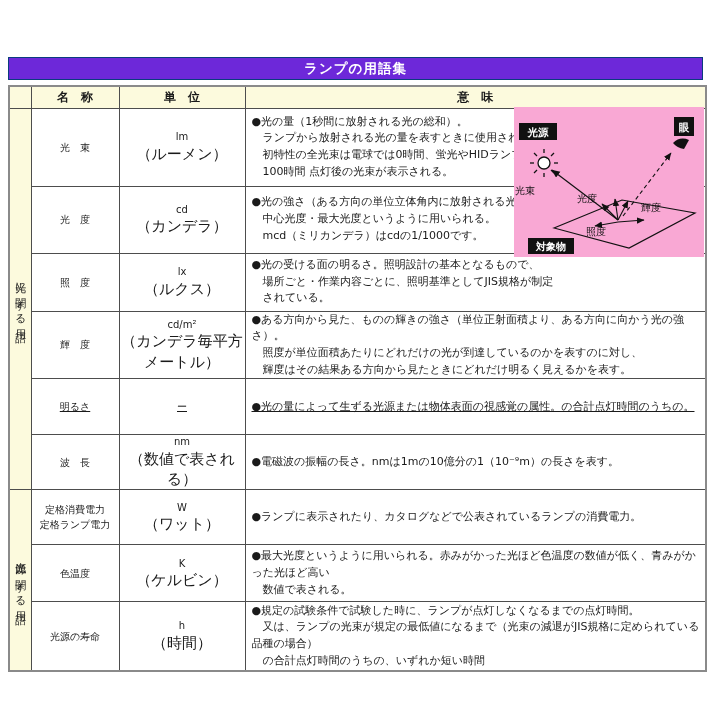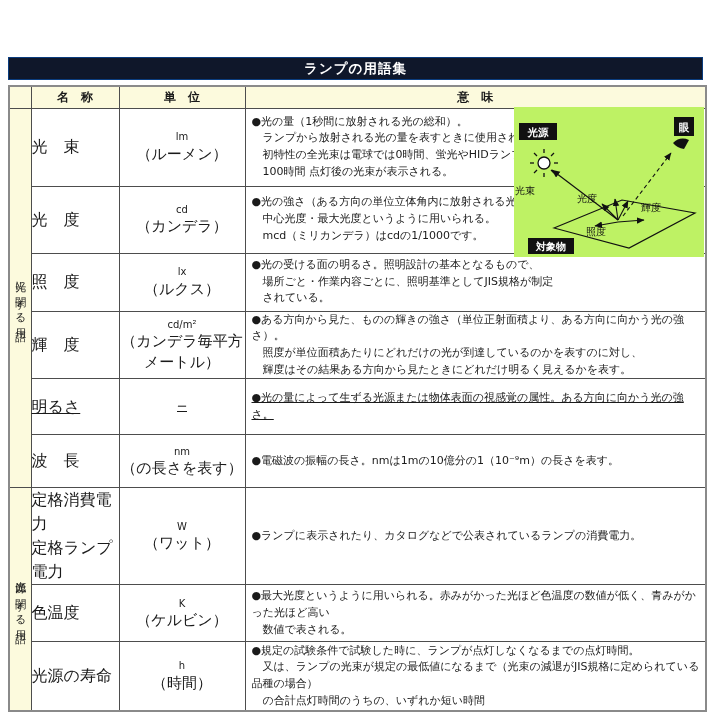--- a/index.html
+++ b/index.html
@@ -3,21 +3,21 @@
 <meta charset="utf-8">
 <style>
   html,body{margin:0;padding:0;}
   body{
     width:713px;height:713px;background:#ffffff;position:relative;
     font-family:"DejaVu Sans","Liberation Sans",sans-serif;color:#1a1a1a;
     overflow:hidden;
   }
   .titlebar{
     position:absolute;left:8px;top:57px;width:695px;height:23px;
-    background:#0f172a;border:1px solid #0a3c7e;box-sizing:border-box;
+    background:#6d28d9;border:1px solid #0a3c7e;box-sizing:border-box;
     display:flex;align-items:center;justify-content:center;
   }
   .titlebar span{
     color:#ffffff;font-weight:bold;font-size:13.5px;letter-spacing:1px;
   }
   table.glossary{
     position:absolute;left:8px;top:85px;width:697px;
     border-collapse:collapse;table-layout:fixed;
     border:2px solid #8a8a8a;
     padding-left:12px;
@@ -30,37 +30,37 @@
     background:#fcfadd;text-align:center;font-weight:bold;font-size:12px;
   }
   .catcell{
     background:#fcfadd;text-align:center;
   }
   .catcell .vtext{
     writing-mode:vertical-rl;text-orientation:upright;
     margin:0 auto;font-size:11px;letter-spacing:2px;line-height:1;
   }
   .namecell{
-    font-size:16px;white-space:pre-line;line-height:1.5;margin-left:36px;
+    text-align:center;font-size:10px;white-space:pre-line;line-height:1.5;margin-left:36px;
   }
   .unitcell{text-align:center;}
   .unit-symbol{font-size:10px;line-height:1.35;}
   .unit-reading{font-size:15px;line-height:1.35;}
   .meaningcell{padding-left:6px !important;padding-right:2px !important;}
   .meaning{
     font-size:11px;line-height:1.52;white-space:pre-wrap;
   }
   
   tr.hh{height:22px;} tr.r1{height:78px;} tr.r2{height:67px;}
   tr.r3{height:58px;} tr.r4{height:62px;} tr.r5{height:56px;text-decoration:underline;}
   tr.r6{height:53px;} tr.r7{height:55px;} tr.r8{height:57px;}
   tr.r9{height:69px;}
   .diagram{
     position:absolute;left:514px;top:107px;width:190px;height:150px;
-    background:#bef264;
+    background:#f9a8d4;
   }
   .diagram svg{display:block;}
   .dg-label{font-size:10px;fill:#111;}
   .dg-boxlabel{font-size:10.5px;fill:#fff;font-weight:bold;}
 </style>
 </head>
 <body>
 
 <div class="titlebar">
   <span>ランプの用語集</span>
@@ -137,29 +137,29 @@
       </td>
     </tr>
 
     <tr class="r5">
       <td class="namecell">明るさ</td>
       <td class="unitcell">
         <div class="unit-symbol">ー</div>
         <div class="unit-reading"></div>
       </td>
       <td class="meaningcell">
-        <div class="meaning">●光の量によって生ずる光源または物体表面の視感覚の属性。ある方向に向かう光の強さ。</div>
+        <div class="meaning">●光の量によって生ずる光源または物体表面の視感覚の属性。の合計点灯時間のうちの。</div>
       </td>
     </tr>
 
     <tr class="r6">
       <td class="namecell">波　長</td>
       <td class="unitcell">
         <div class="unit-symbol">nm</div>
-        <div class="unit-reading">（の長さを表す）</div>
+        <div class="unit-reading">（数値で表される）</div>
       </td>
       <td class="meaningcell">
         <div class="meaning">●電磁波の振幅の長さ。nmは1mの10億分の1（10⁻⁹m）の長さを表す。</div>
       </td>
     </tr>
 
     <tr class="r7">
       <td class="catcell" rowspan="3">
         <div class="vtext">光源に関する用語</div>
       </td>

